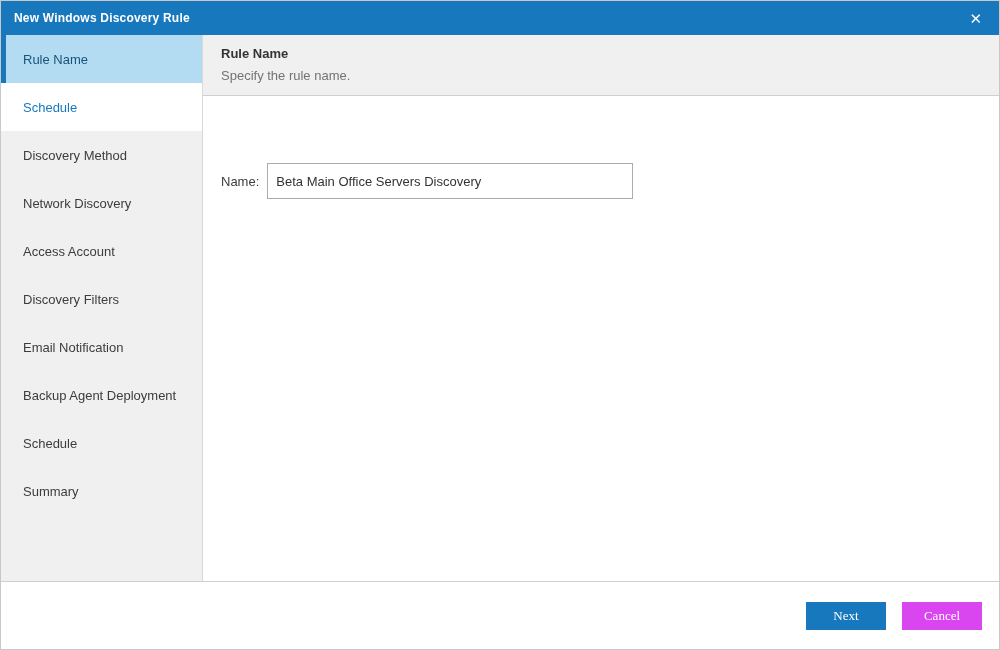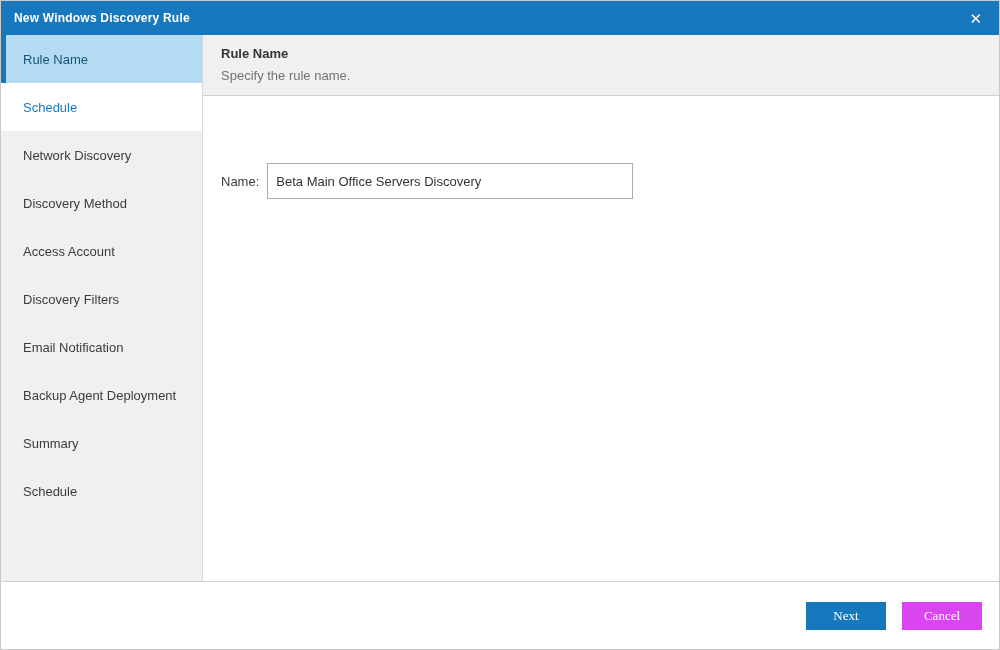--- a/index.html
+++ b/index.html
@@ -155,42 +155,42 @@
   <div class="main">
 
     <nav class="sidebar" id="sidebar">
         <div class="step active">
           <span>Rule Name</span>
         </div>
         <div class="step visited">
           <span>Schedule</span>
         </div>
         <div class="step">
+          <span>Discovery Method</span>
+        </div>
+        <div class="step">
           <span>Network Discovery</span>
         </div>
         <div class="step">
-          <span>Discovery Method</span>
-        </div>
-        <div class="step">
           <span>Access Account</span>
         </div>
         <div class="step">
           <span>Discovery Filters</span>
         </div>
         <div class="step">
           <span>Email Notification</span>
         </div>
         <div class="step">
           <span>Backup Agent Deployment</span>
         </div>
         <div class="step">
+          <span>Schedule</span>
+        </div>
+        <div class="step">
           <span>Summary</span>
-        </div>
-        <div class="step">
-          <span>Schedule</span>
         </div>
       </nav>
 
     <div class="content">
       <div class="content-header">
         <div class="heading">Rule Name</div>
         <div class="subtitle">Specify the rule name.</div>
       </div>
       <div class="content-body">
         <div class="form-row">

